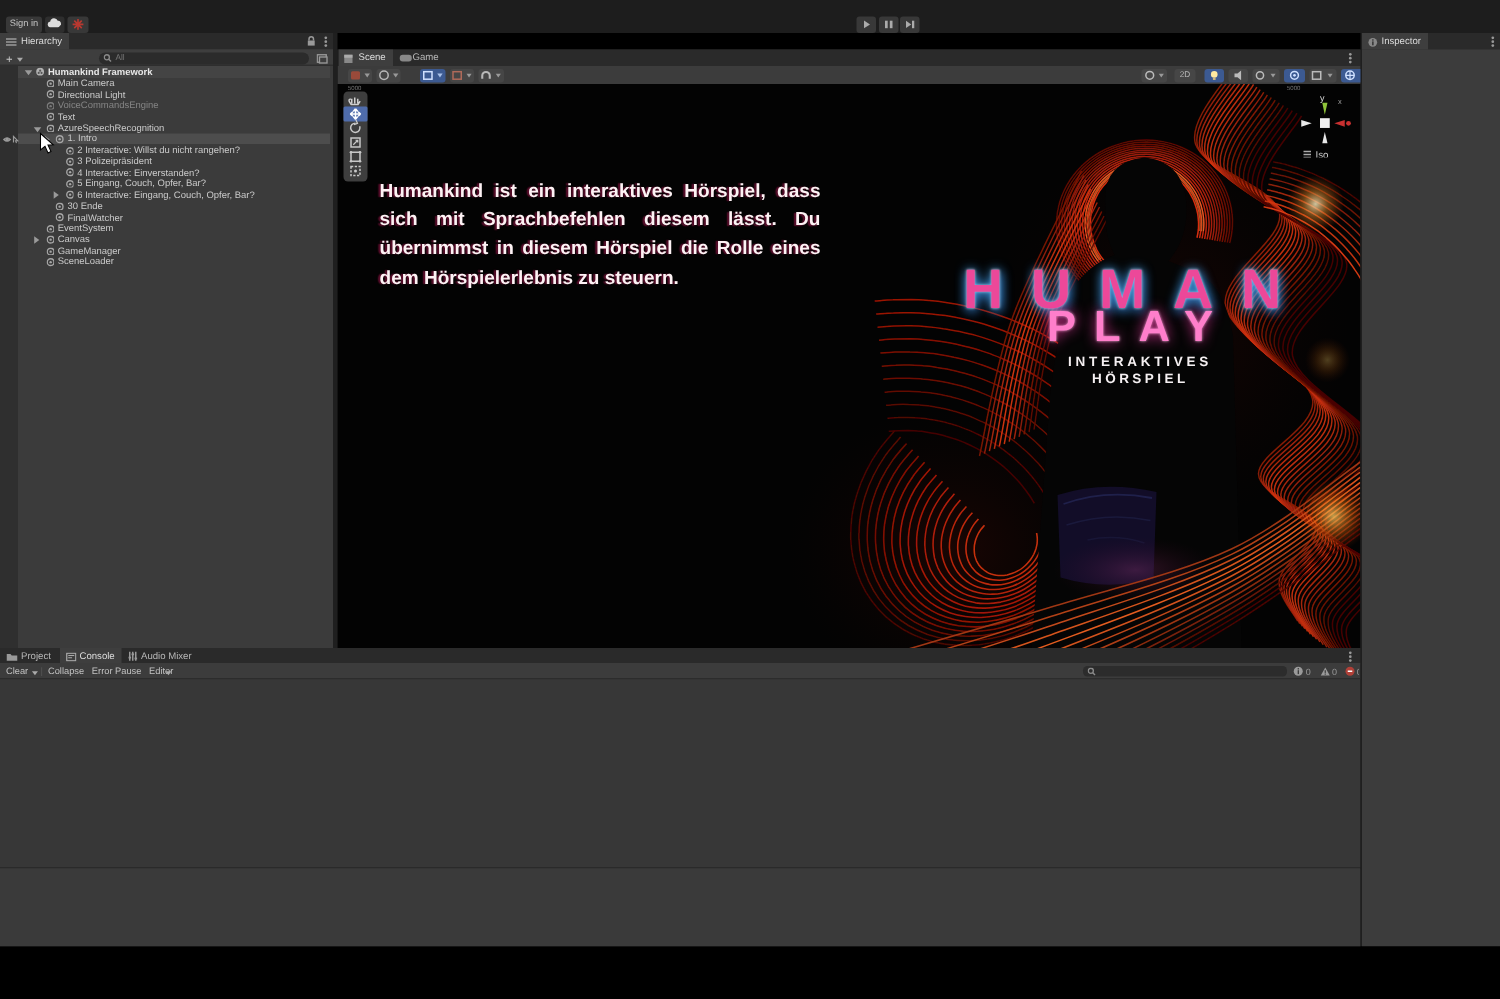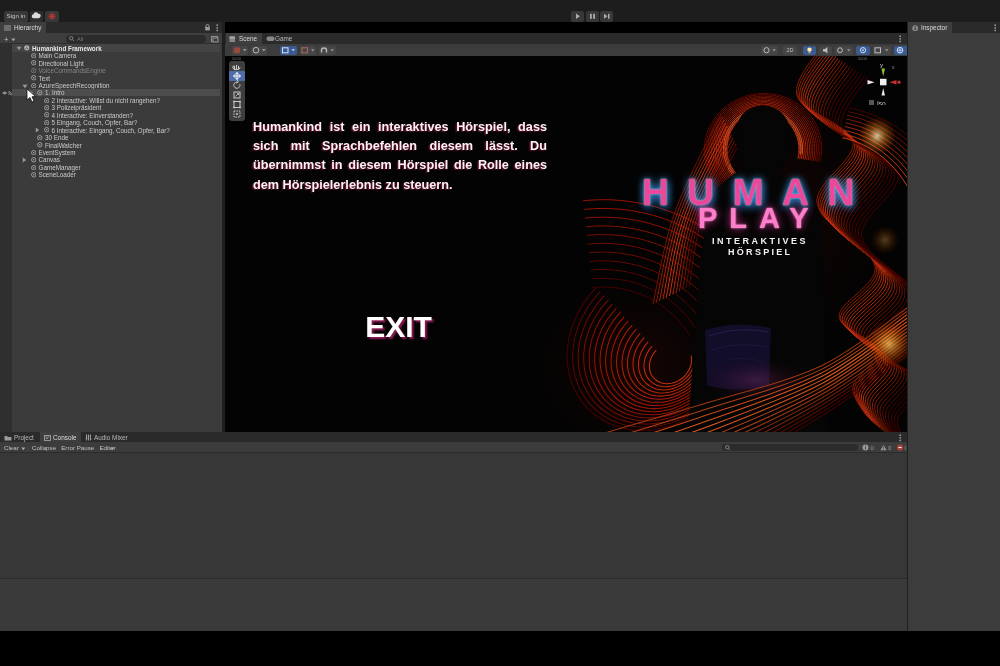--- a/index.html
+++ b/index.html
@@ -452,21 +452,20 @@
 <circle cx="652" cy="80" r="19" fill="url(#gy1)"></circle>
 <circle cx="664" cy="288" r="24" fill="url(#gy2)"></circle>
 <circle cx="660" cy="184" r="15" fill="url(#gy2)" opacity="0.4"></circle>
 </svg>
     <div class="abs" style="left:28px;top:62px;width:294px;color:#fdf2f4;font-weight:700;font-size:12.7px;line-height:19.2px;text-shadow:-1.5px 0.5px 1px rgba(235,30,110,0.4)">
       <div style="text-align:justify;text-align-last:justify">Humankind ist ein interaktives Hörspiel, dass</div>
       <div style="text-align:justify;text-align-last:justify">sich mit Sprachbefehlen diesem lässt. Du</div>
       <div style="text-align:justify;text-align-last:justify">übernimmst in diesem Hörspiel die Rolle eines</div>
       <div>dem Hörspielerlebnis zu steuern.</div>
     </div>
-    <div class="abs" style="left:0px;top:255.6px;width:347px;text-align:center;line-height:1;color:#fff;font-weight:700;font-size:30px;text-shadow:2px 1.5px 2px rgba(225,40,135,0.65)">EXIT</div>
     <div class="abs" style="left:417px;top:117.7px;line-height:1;color:#ec4899;font-weight:700;font-size:37px;letter-spacing:18.6px;text-shadow:0 0 8px rgba(70,165,235,0.95),0 0 2px #fff,1px 3px 8px rgba(40,110,200,0.85)">HUMAN</div>
     <div class="abs" style="left:473px;top:147.6px;line-height:1;color:#ff7ecb;font-weight:700;font-size:29px;letter-spacing:12px;text-shadow:0 0 9px rgba(235,55,160,0.95),0 0 2px #ffd0ec">PLAY</div>
     <div class="abs" style="left:487px;top:180.5px;line-height:1;color:#f5f0f2;font-weight:700;font-size:9px;letter-spacing:2.5px">INTERAKTIVES</div>
     <div class="abs" style="left:503px;top:191.5px;line-height:1;color:#f5f0f2;font-weight:700;font-size:9px;letter-spacing:2.3px">HÖRSPIEL</div>
 
     <div class="abs" style="left:4px;top:5px;width:16px;height:60px;background:#3e3e3e;border-radius:3px">
       <div class="abs" style="left:0;top:10px;width:16px;height:10px;background:#4f6cab;border-radius:1px"></div>
       <svg class="abs" style="left:0;top:0;display:block" width="16" height="60">
         <path d="M5.5 8 v-3.2 m2 3.2 v-4 m2 4 v-3.2 m-4.6 0.4 q-1.7-0.3-1 1.6 l1.2 1.8 h4.6 l1.4-2.2" stroke="#cfcfcf" stroke-width="1" fill="none"></path>
         <path d="M8 11.5 v7 M4.5 15 h7 M8 11.5 l-1.5 1.8 M8 11.5 l1.5 1.8 M8 18.5 l-1.5 -1.8 M8 18.5 l1.5 -1.8 M4.5 15 l1.8 -1.5 M4.5 15 l1.8 1.5 M11.5 15 l-1.8 -1.5 M11.5 15 l-1.8 1.5" stroke="#fff" stroke-width="1" fill="none"></path>

